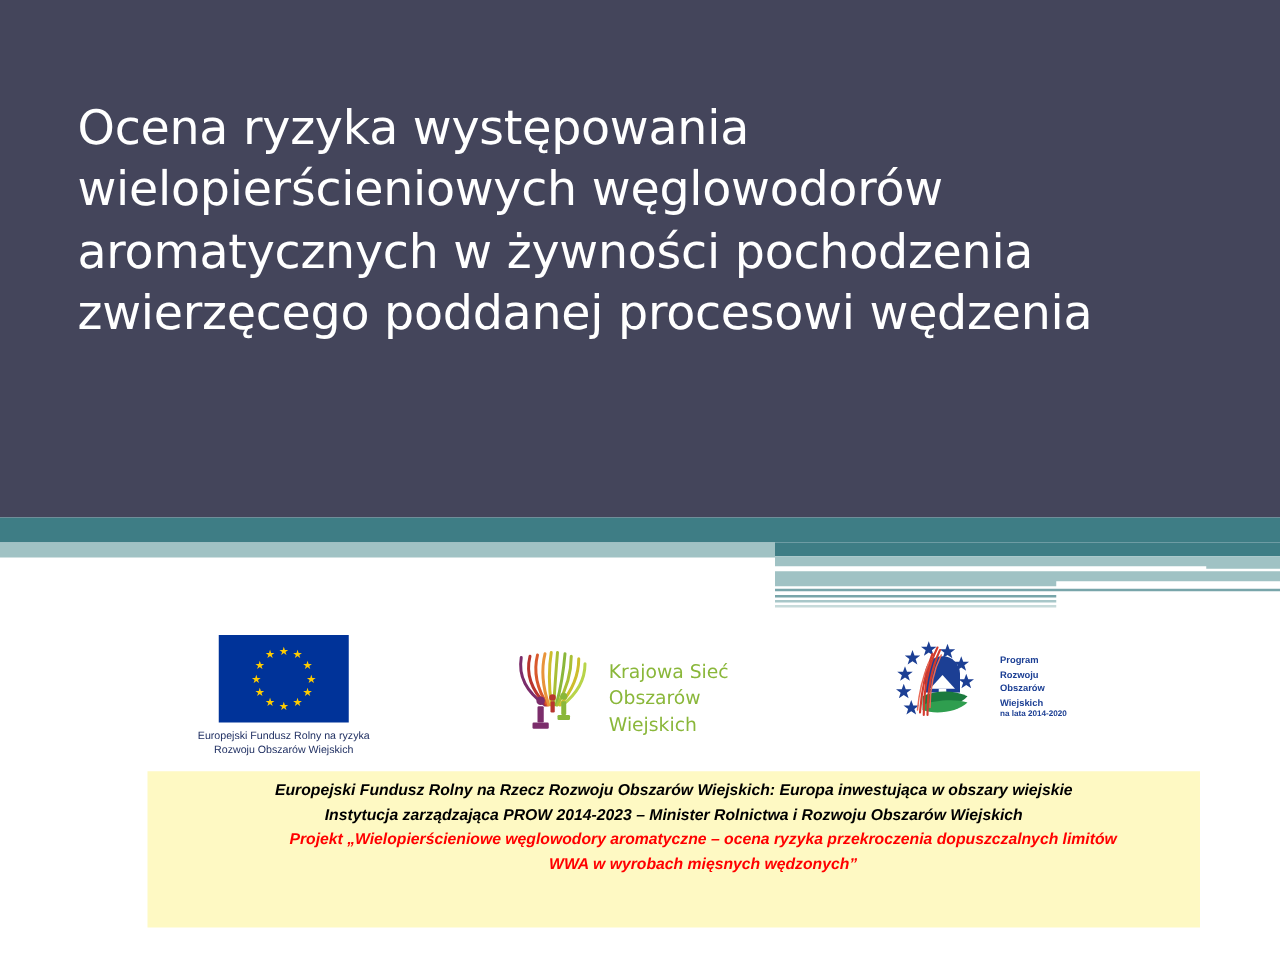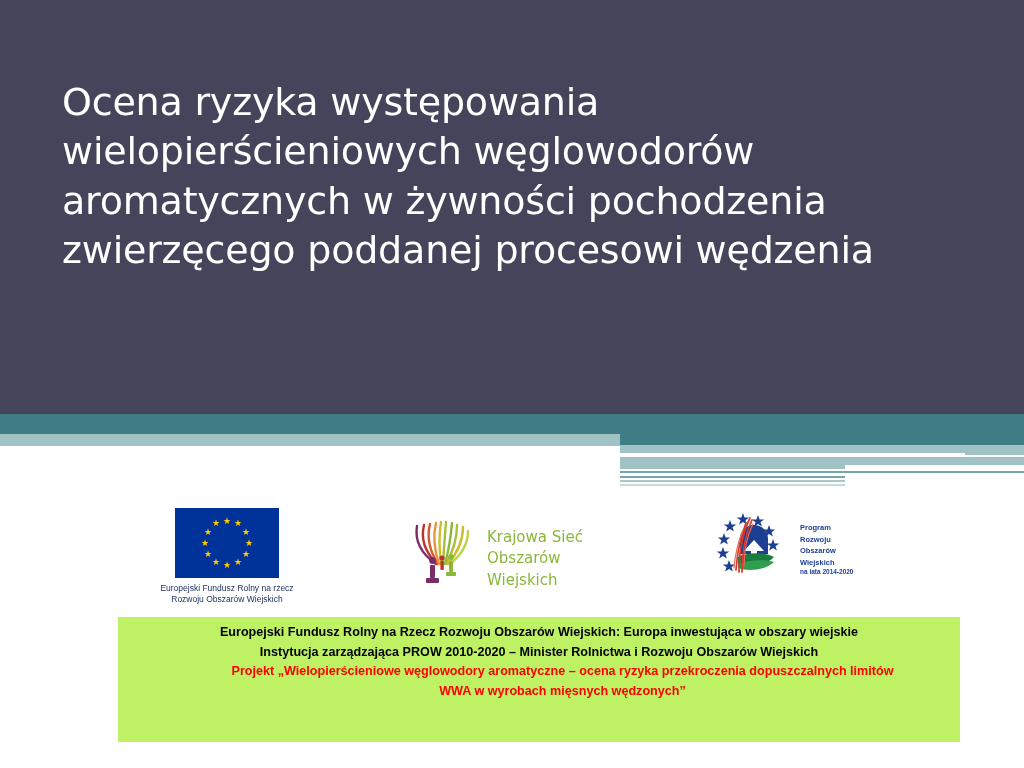--- a/index.html
+++ b/index.html
@@ -130,24 +130,25 @@
     font-weight: bold;
   }
 
   
   .footer-note {
     position: absolute;
     left: 118px;
     top: 617px;
     width: 842px;
     height: 125px;
-    background: #bef264;
+    background: #fef9c3;
     text-align: center;
     padding-top: 6px;
     box-sizing: border-box;
+    font-style: italic;
   }
   .footer-note p {
     margin: 0;
     font-family: "Liberation Sans", sans-serif;
     font-size: 12.6px;
     font-weight: bold;
     line-height: 1.55;
     color: #000000;
     white-space: pre-line;
   }
@@ -185,21 +186,21 @@
           <span class="eu-star" style="left: 69.5px; top: 30.5px;">★</span>
           <span class="eu-star" style="left: 66.5526px; top: 41.5px;">★</span>
           <span class="eu-star" style="left: 58.5px; top: 49.5526px;">★</span>
           <span class="eu-star" style="left: 47.5px; top: 52.5px;">★</span>
           <span class="eu-star" style="left: 36.5px; top: 49.5526px;">★</span>
           <span class="eu-star" style="left: 28.4474px; top: 41.5px;">★</span>
           <span class="eu-star" style="left: 25.5px; top: 30.5px;">★</span>
           <span class="eu-star" style="left: 28.4474px; top: 19.5px;">★</span>
           <span class="eu-star" style="left: 36.5px; top: 11.4474px;">★</span>
         </div>
-      <div class="eu-caption">Europejski Fundusz Rolny na rzecz
+      <div class="eu-caption">Europejski Fundusz Rolny na ryzyka
 Rozwoju Obszarów Wiejskich</div>
     </div>
 
     <div class="logo logo-prow">
       <svg class="prow-mark" viewBox="0 0 84 78">
         <g fill="#1c3f94">
           <polygon points="18,14 19.6,18.4 24.2,18.4 20.5,21.2 21.9,25.6 18,22.9 14.1,25.6 15.5,21.2 11.8,18.4 16.4,18.4"></polygon>
           <polygon points="12,27 13.6,31.4 18.2,31.4 14.5,34.2 15.9,38.6 12,35.9 8.1,38.6 9.5,34.2 5.8,31.4 10.4,31.4"></polygon>
           <polygon points="11,41 12.6,45.4 17.2,45.4 13.5,48.2 14.9,52.6 11,49.9 7.1,52.6 8.5,48.2 4.8,45.4 9.4,45.4"></polygon>
           <polygon points="17,54 18.6,58.4 23.2,58.4 19.5,61.2 20.9,65.6 17,62.9 13.1,65.6 14.5,61.2 10.8,58.4 15.4,58.4"></polygon>
@@ -260,18 +261,18 @@
         </g>
       </svg>
       <div class="ksow-text">Krajowa Sieć
 Obszarów Wiejskich</div>
     </div>
 
   </div>
 
   <div class="footer-note" id="footer-note">
       <p>Europejski Fundusz Rolny na Rzecz Rozwoju Obszarów Wiejskich: Europa inwestująca w obszary wiejskie</p>
-      <p>Instytucja zarządzająca PROW 2010-2020 – Minister Rolnictwa i Rozwoju Obszarów Wiejskich</p>
+      <p>Instytucja zarządzająca PROW 2014-2023 – Minister Rolnictwa i Rozwoju Obszarów Wiejskich</p>
       <p class="accent">Projekt „Wielopierścieniowe węglowodory aromatyczne – ocena ryzyka przekroczenia dopuszczalnych limitów
 WWA w wyrobach mięsnych wędzonych”</p>
     </div>
 
 </div>
 
 </body></html>

